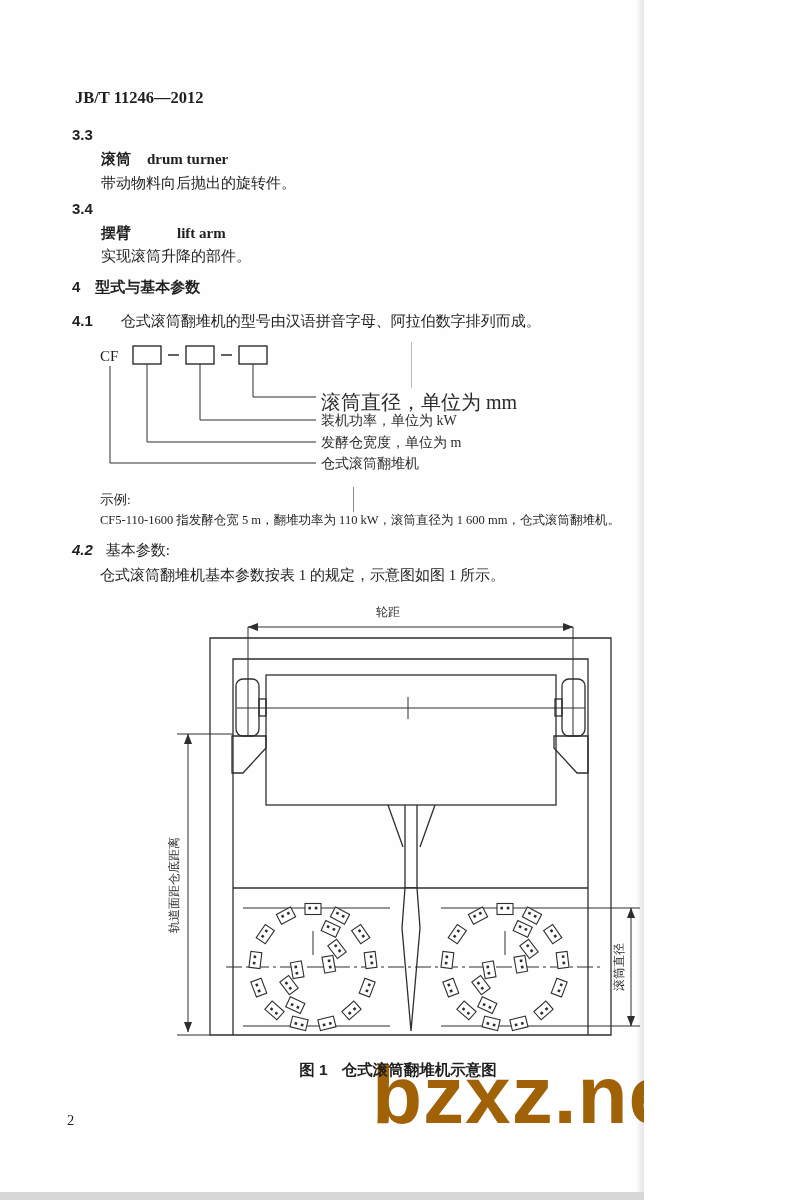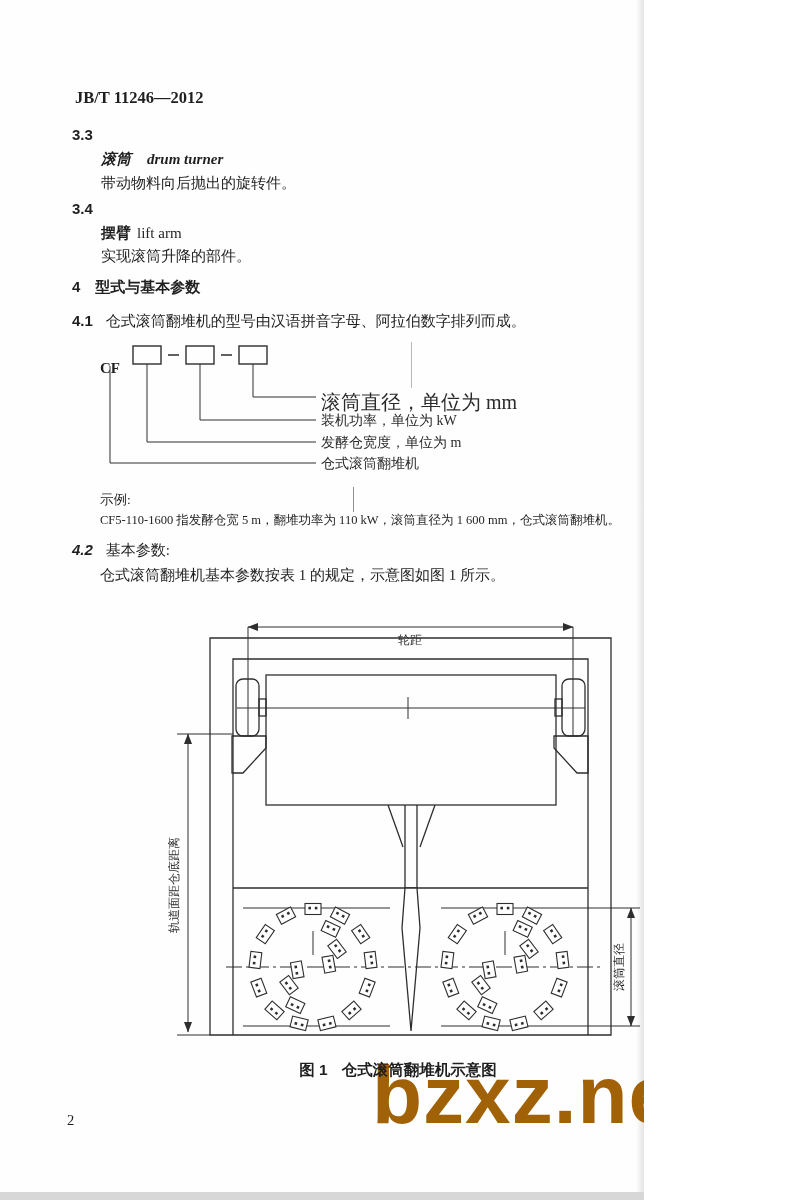--- a/index.html
+++ b/index.html
@@ -292,54 +292,54 @@
             <rect x="1.8" y="-2.2" width="2.6" height="2.6" fill="#2e2e2e" stroke="none"></rect>
           </g>
           <path d="M505 931 V955" stroke="#2e2e2e" stroke-width="1"></path>
         </g>
     </g>
   </svg>
 
   <div class="abs song" style="left:75px;top:88px;font-size:16.5px;font-weight:700;">JB/T 11246—2012</div>
 
   <div class="abs hei body-txt" style="left:72px;top:126px;">3.3</div>
-  <div class="abs body-txt" style="left:101px;top:150px;font-style:italic;">
+  <div class="abs body-txt" style="left:101px;top:150px;">
     <span class="hei" style="margin-right:16px;">滚筒</span><span class="song" style="font-weight:700;">drum turner</span>
   </div>
   <div class="abs song body-txt" style="left:101px;top:174px;">带动物料向后抛出的旋转件。</div>
 
   <div class="abs hei body-txt" style="left:72px;top:200px;">3.4</div>
   <div class="abs body-txt" style="left:101px;top:224px;">
-    <span class="hei" style="margin-right:6px;">摆臂</span><span class="song" style="font-weight:400;">lift arm</span>
+    <span class="hei" style="margin-right:6px;">摆臂</span><span class="song" style="font-weight:700;margin-left:40px;">lift arm</span>
   </div>
   <div class="abs song body-txt" style="left:101px;top:247px;">实现滚筒升降的部件。</div>
 
   <div class="abs body-txt" style="left:72px;top:278px;">
     <span class="hei" style="margin-right:15px;">4</span><span class="hei">型式与基本参数</span>
   </div>
 
   <div class="abs body-txt" style="left:72px;top:312px;">
-    <span class="hei" style="margin-right:13px;">4.1</span><span class="song">仓式滚筒翻堆机的型号由汉语拼音字母、阿拉伯数字排列而成。</span>
-  </div>
-
-  <div class="abs song body-txt" style="left:100px;top:359px;font-weight:bold;">CF</div>
+    <span class="hei" style="margin-right:28px;">4.1</span><span class="song">仓式滚筒翻堆机的型号由汉语拼音字母、阿拉伯数字排列而成。</span>
+  </div>
+
+  <div class="abs song body-txt" style="left:100px;top:347px;">CF</div>
   <div class="abs song fig-label" style="left:321px;top:389px;font-size:20px;">滚筒直径，单位为 mm</div>
   <div class="abs song fig-label" style="left:321px;top:412px;font-size:14px;">装机功率，单位为 kW</div>
   <div class="abs song fig-label" style="left:321px;top:434px;font-size:14px;">发酵仓宽度，单位为 m</div>
   <div class="abs song fig-label" style="left:321px;top:455px;font-size:14px;">仓式滚筒翻堆机</div>
 
   <div class="abs song" style="left:100px;top:491px;font-size:13.5px;">示例:</div>
   <div class="abs song small-txt" style="left:100px;top:512px;">CF5-110-1600 指发酵仓宽 5 m，翻堆功率为 110 kW，滚筒直径为 1 600 mm，仓式滚筒翻堆机。</div>
 
   <div class="abs body-txt" style="left:72px;top:541px;">
     <span class="hei" style="margin-right:13px;font-style:italic;">4.2</span><span class="song">基本参数:</span>
   </div>
   <div class="abs song body-txt" style="left:100px;top:566px;">仓式滚筒翻堆机基本参数按表 1 的规定，示意图如图 1 所示。</div>
 
-  <div class="abs song fig-label hcenter" style="left:410px;top:604px;margin-top:28px;">轮距</div>
+  <div class="abs song fig-label hcenter" style="left:388px;top:604px;">轮距</div>
   <div class="abs song fig-label vlabel" style="left:174px;top:885px;">轨道面距仓底距离</div>
   <div class="abs song fig-label vlabel" style="left:619px;top:967px;">滚筒直径</div>
 
   <div class="abs hei caption hcenter" style="left:398px;top:1060px;">
     <span style="margin-right:14px;margin-top:12px;">图 1</span><span>仓式滚筒翻堆机示意图</span>
   </div>
 
   <div class="abs watermark" style="left:372px;top:1048px;">bzxz.net</div>
 
   <div class="abs song" style="left:67px;top:1112px;font-size:14.5px;">2</div>

